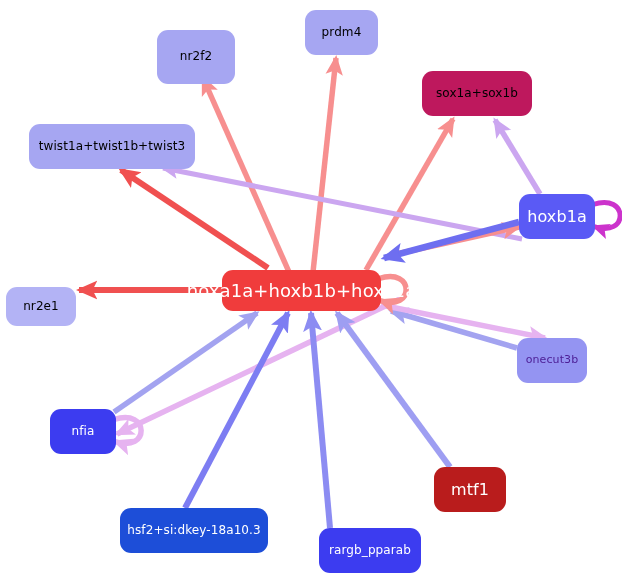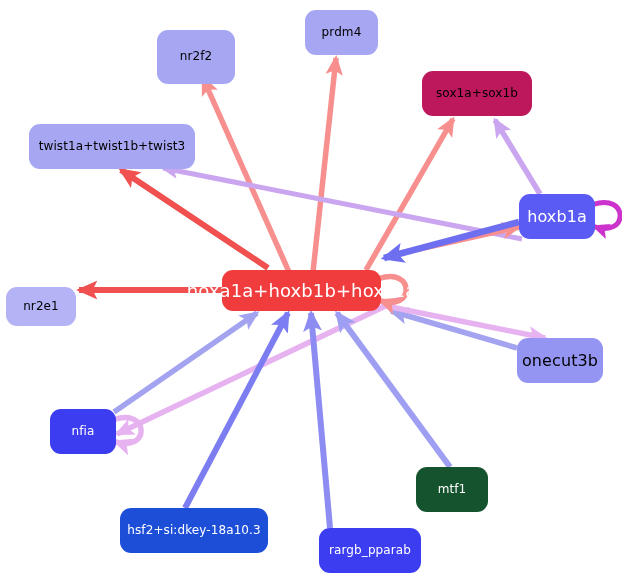--- a/index.html
+++ b/index.html
@@ -103,20 +103,20 @@
   </svg>
 
   <div id="nodes-layer">
       <div class="gnode" style="left: 157px; top: 30px; width: 78px; height: 54px; background: rgb(166, 166, 242); color: rgb(0, 0, 0); font-size: 12px;">nr2f2</div>
       <div class="gnode" style="left: 305px; top: 10px; width: 73px; height: 45px; background: rgb(166, 166, 242); color: rgb(0, 0, 0); font-size: 12px;">prdm4</div>
       <div class="gnode" style="left: 422px; top: 71px; width: 110px; height: 45px; background: #be185d; color: rgb(0, 0, 0); font-size: 12px;">sox1a+sox1b</div>
       <div class="gnode" style="left: 7px; top: 124px; width: 166px; height: 45px; background: rgb(166, 166, 242); color: rgb(0, 0, 0); font-size: 12px; margin-left: 22px;">twist1a+twist1b+twist3</div>
       <div class="gnode" style="left: 519px; top: 194px; width: 76px; height: 45px; background: rgb(90, 90, 245); color: rgb(255, 255, 255); font-size: 16px;">hoxb1a</div>
       <div class="gnode" style="left: 6px; top: 265px; width: 70px; height: 39px; background: rgb(179, 179, 245); color: rgb(0, 0, 0); font-size: 12px; margin-top: 22px;">nr2e1</div>
       <div class="gnode" style="left: 222px; top: 270px; width: 159px; height: 41px; background: rgb(240, 60, 60); color: rgb(255, 255, 255); font-size: 18px;">hoxa1a+hoxb1b+hoxc1a</div>
-      <div class="gnode" style="left: 517px; top: 338px; width: 86px; height: 45px; background: rgb(148, 148, 242); color: #000000; font-size: 16px;">onecut3b</div>
+      <div class="gnode" style="left: 517px; top: 338px; width: 70px; height: 45px; background: rgb(148, 148, 242); color: #4c1d95; font-size: 11px;">onecut3b</div>
       <div class="gnode" style="left: 50px; top: 409px; width: 66px; height: 45px; background: rgb(60, 60, 240); color: rgb(255, 255, 255); font-size: 12px; text-align: center;">nfia</div>
-      <div class="gnode" style="left: 416px; top: 467px; width: 72px; height: 45px; background: #14532d; color: rgb(255, 255, 255); font-size: 12px;">mtf1</div>
+      <div class="gnode" style="left: 434px; top: 467px; width: 72px; height: 45px; background: #b91c1c; color: rgb(255, 255, 255); font-size: 16px;">mtf1</div>
       <div class="gnode" style="left: 120px; top: 508px; width: 148px; height: 45px; background: #1d4ed8; color: rgb(255, 255, 255); font-size: 12px;">hsf2+si:dkey-18a10.3</div>
       <div class="gnode" style="left: 299px; top: 528px; width: 102px; height: 45px; background: rgb(60, 60, 240); color: rgb(255, 255, 255); font-size: 12px; margin-left: 20px;">rargb_pparab</div>
     </div>
 
 </div>
 
 </body></html>

